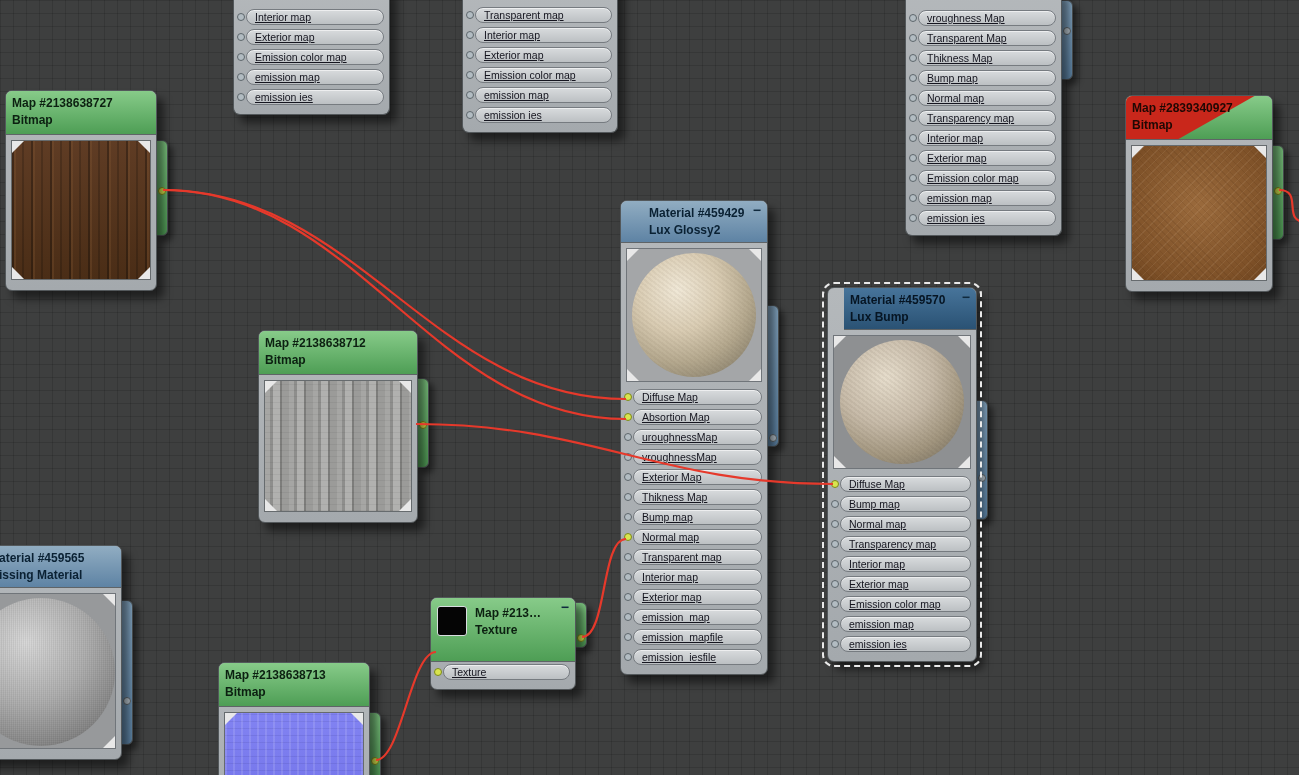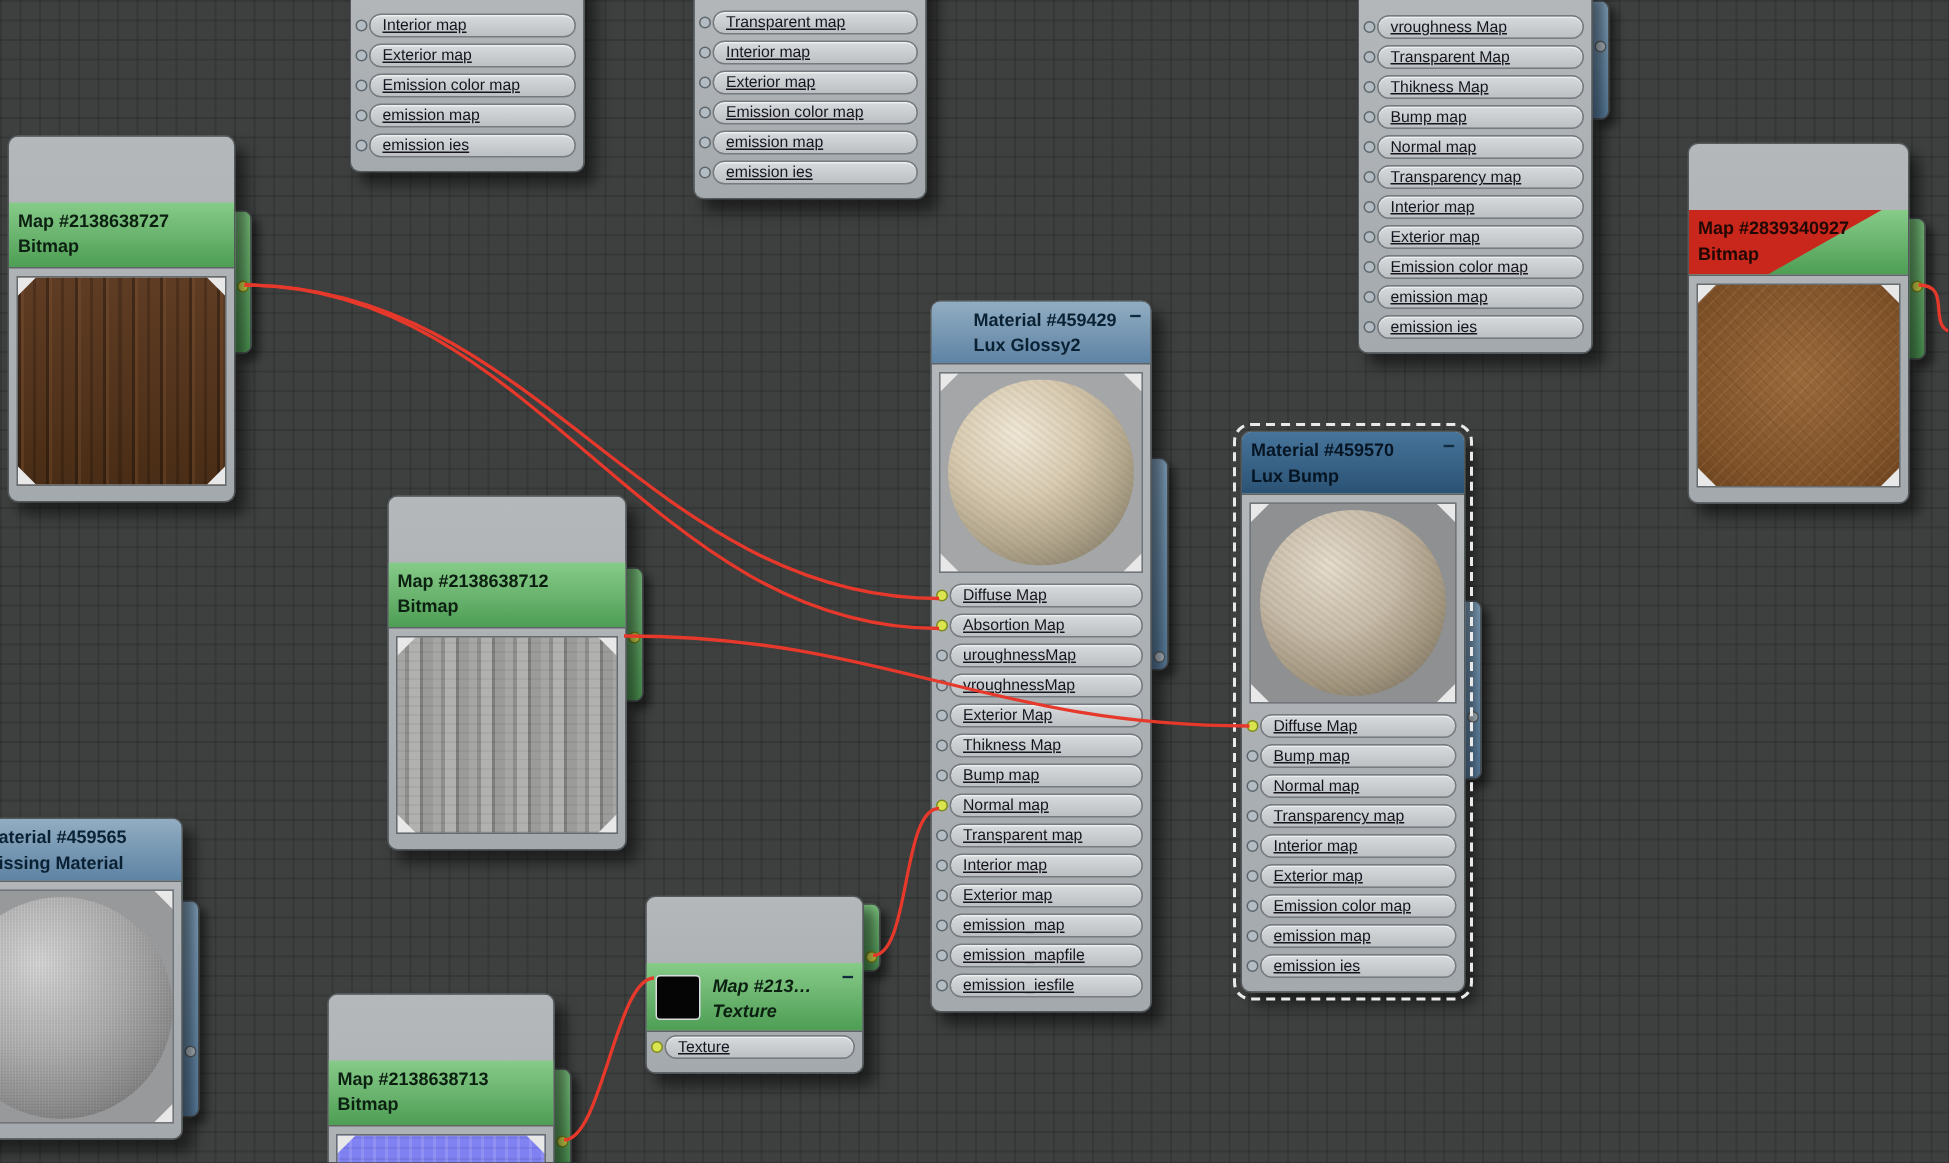--- a/index.html
+++ b/index.html
@@ -10,24 +10,24 @@
       linear-gradient(90deg,rgba(0,0,0,.13) 1px,transparent 1px);
   }
   .node{position:absolute;z-index:2;}
   .main{position:relative;z-index:1;border:1px solid #53585b;border-radius:7px;
     background:linear-gradient(#b4b8bb,#a4a9ad);
     box-shadow:7px 8px 9px rgba(0,0,0,.5);overflow:hidden;}
   .node.slots .main{border-top:none;border-radius:0 0 7px 7px;}
   .node.selected .main{outline:2px dashed #e9e9e9;outline-offset:3px;}
   .header{position:relative;height:44px;padding:4px 6px 0 6px;border-bottom:1px solid #5f6467;}
   .node.material .header{height:42px;}
-  .node.texture .header{height:46px;font-style:italic;}
-  .header.green{background:linear-gradient(#87cb89,#4e9e55);margin-top:44px;}
+  .node.texture .header{height:64px;}
+  .header.green{background:linear-gradient(#87cb89,#4e9e55);}
   .header.blue{background:linear-gradient(#91adc2,#5e83a4);padding-left:28px;}
-  .header.blue-dark{background:linear-gradient(#47749a,#2a5274);}
+  .header.blue-dark{background:linear-gradient(#47749a,#2a5274);margin-left:16px;}
   .wedge{position:absolute;inset:0;background:#c9271b;clip-path:polygon(0 0,88% 0,36% 100%,0 100%);}
   .titles{position:relative;}
   .titles.indent{margin-left:38px;padding-top:3px;}
   .t1,.t2{font-size:12px;font-weight:bold;line-height:17px;white-space:nowrap;}
   .header.green .t1,.header.green .t2{color:#0c2011;}
   .header.blue .t1,.header.blue .t2{color:#0a2133;}
   .header.blue-dark .t1,.header.blue-dark .t2{color:#061523;}
   .header.error .t1,.header.error .t2{color:#200804;}
   .swatch{position:absolute;left:6px;top:8px;width:30px;height:30px;border:1px solid #d9dde0;border-radius:3px;}
   .minus{position:absolute;top:1px;right:6px;font-size:14px;font-weight:bold;color:#102a3e;cursor:pointer;line-height:16px;}

